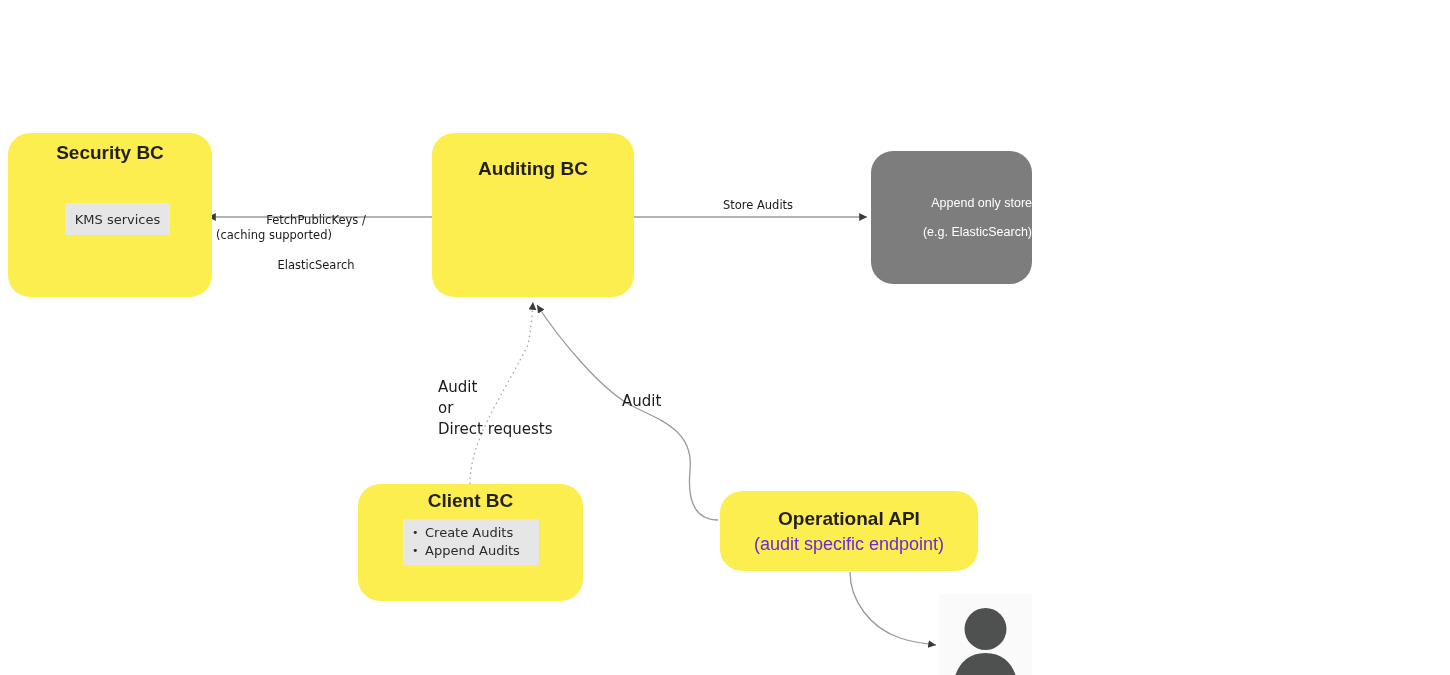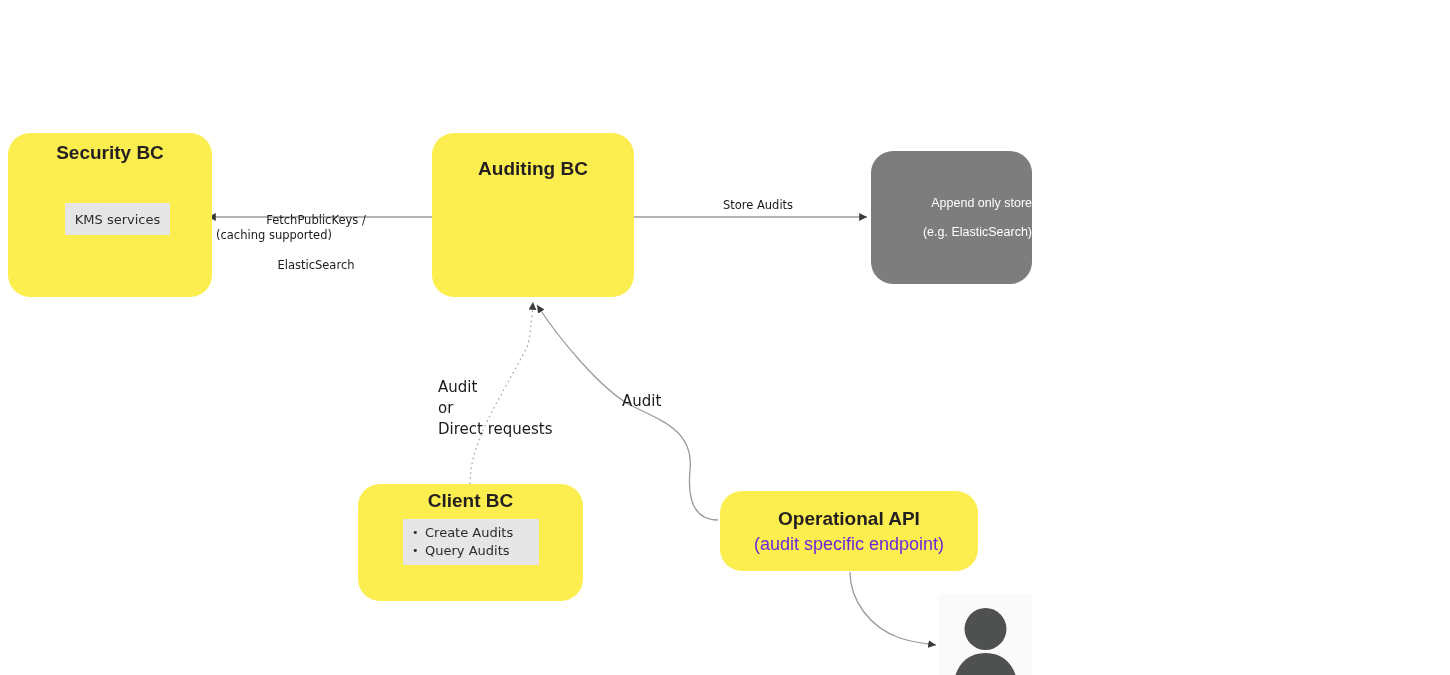--- a/index.html
+++ b/index.html
@@ -264,21 +264,21 @@
   <div class="node node-gray" id="node-store">
     <div class="store-line">Append only store</div>
     <div class="store-line">(e.g. ElasticSearch)</div>
   </div>
 
   <div class="node node-yellow" id="node-client">
     <div class="node-title">Client BC</div>
     <div class="inner-chip" id="chip-client-list">
       <ul>
         <li>Create Audits</li>
-        <li>Query Audits</li>
+        <li>Append Audits</li>
       </ul>
     </div>
   </div>
 
   <div class="node node-yellow" id="node-opapi">
     <div class="node-title">Operational API</div>
     <div class="node-sub">(audit specific endpoint)</div>
   </div>
 
   <div id="node-actor">

